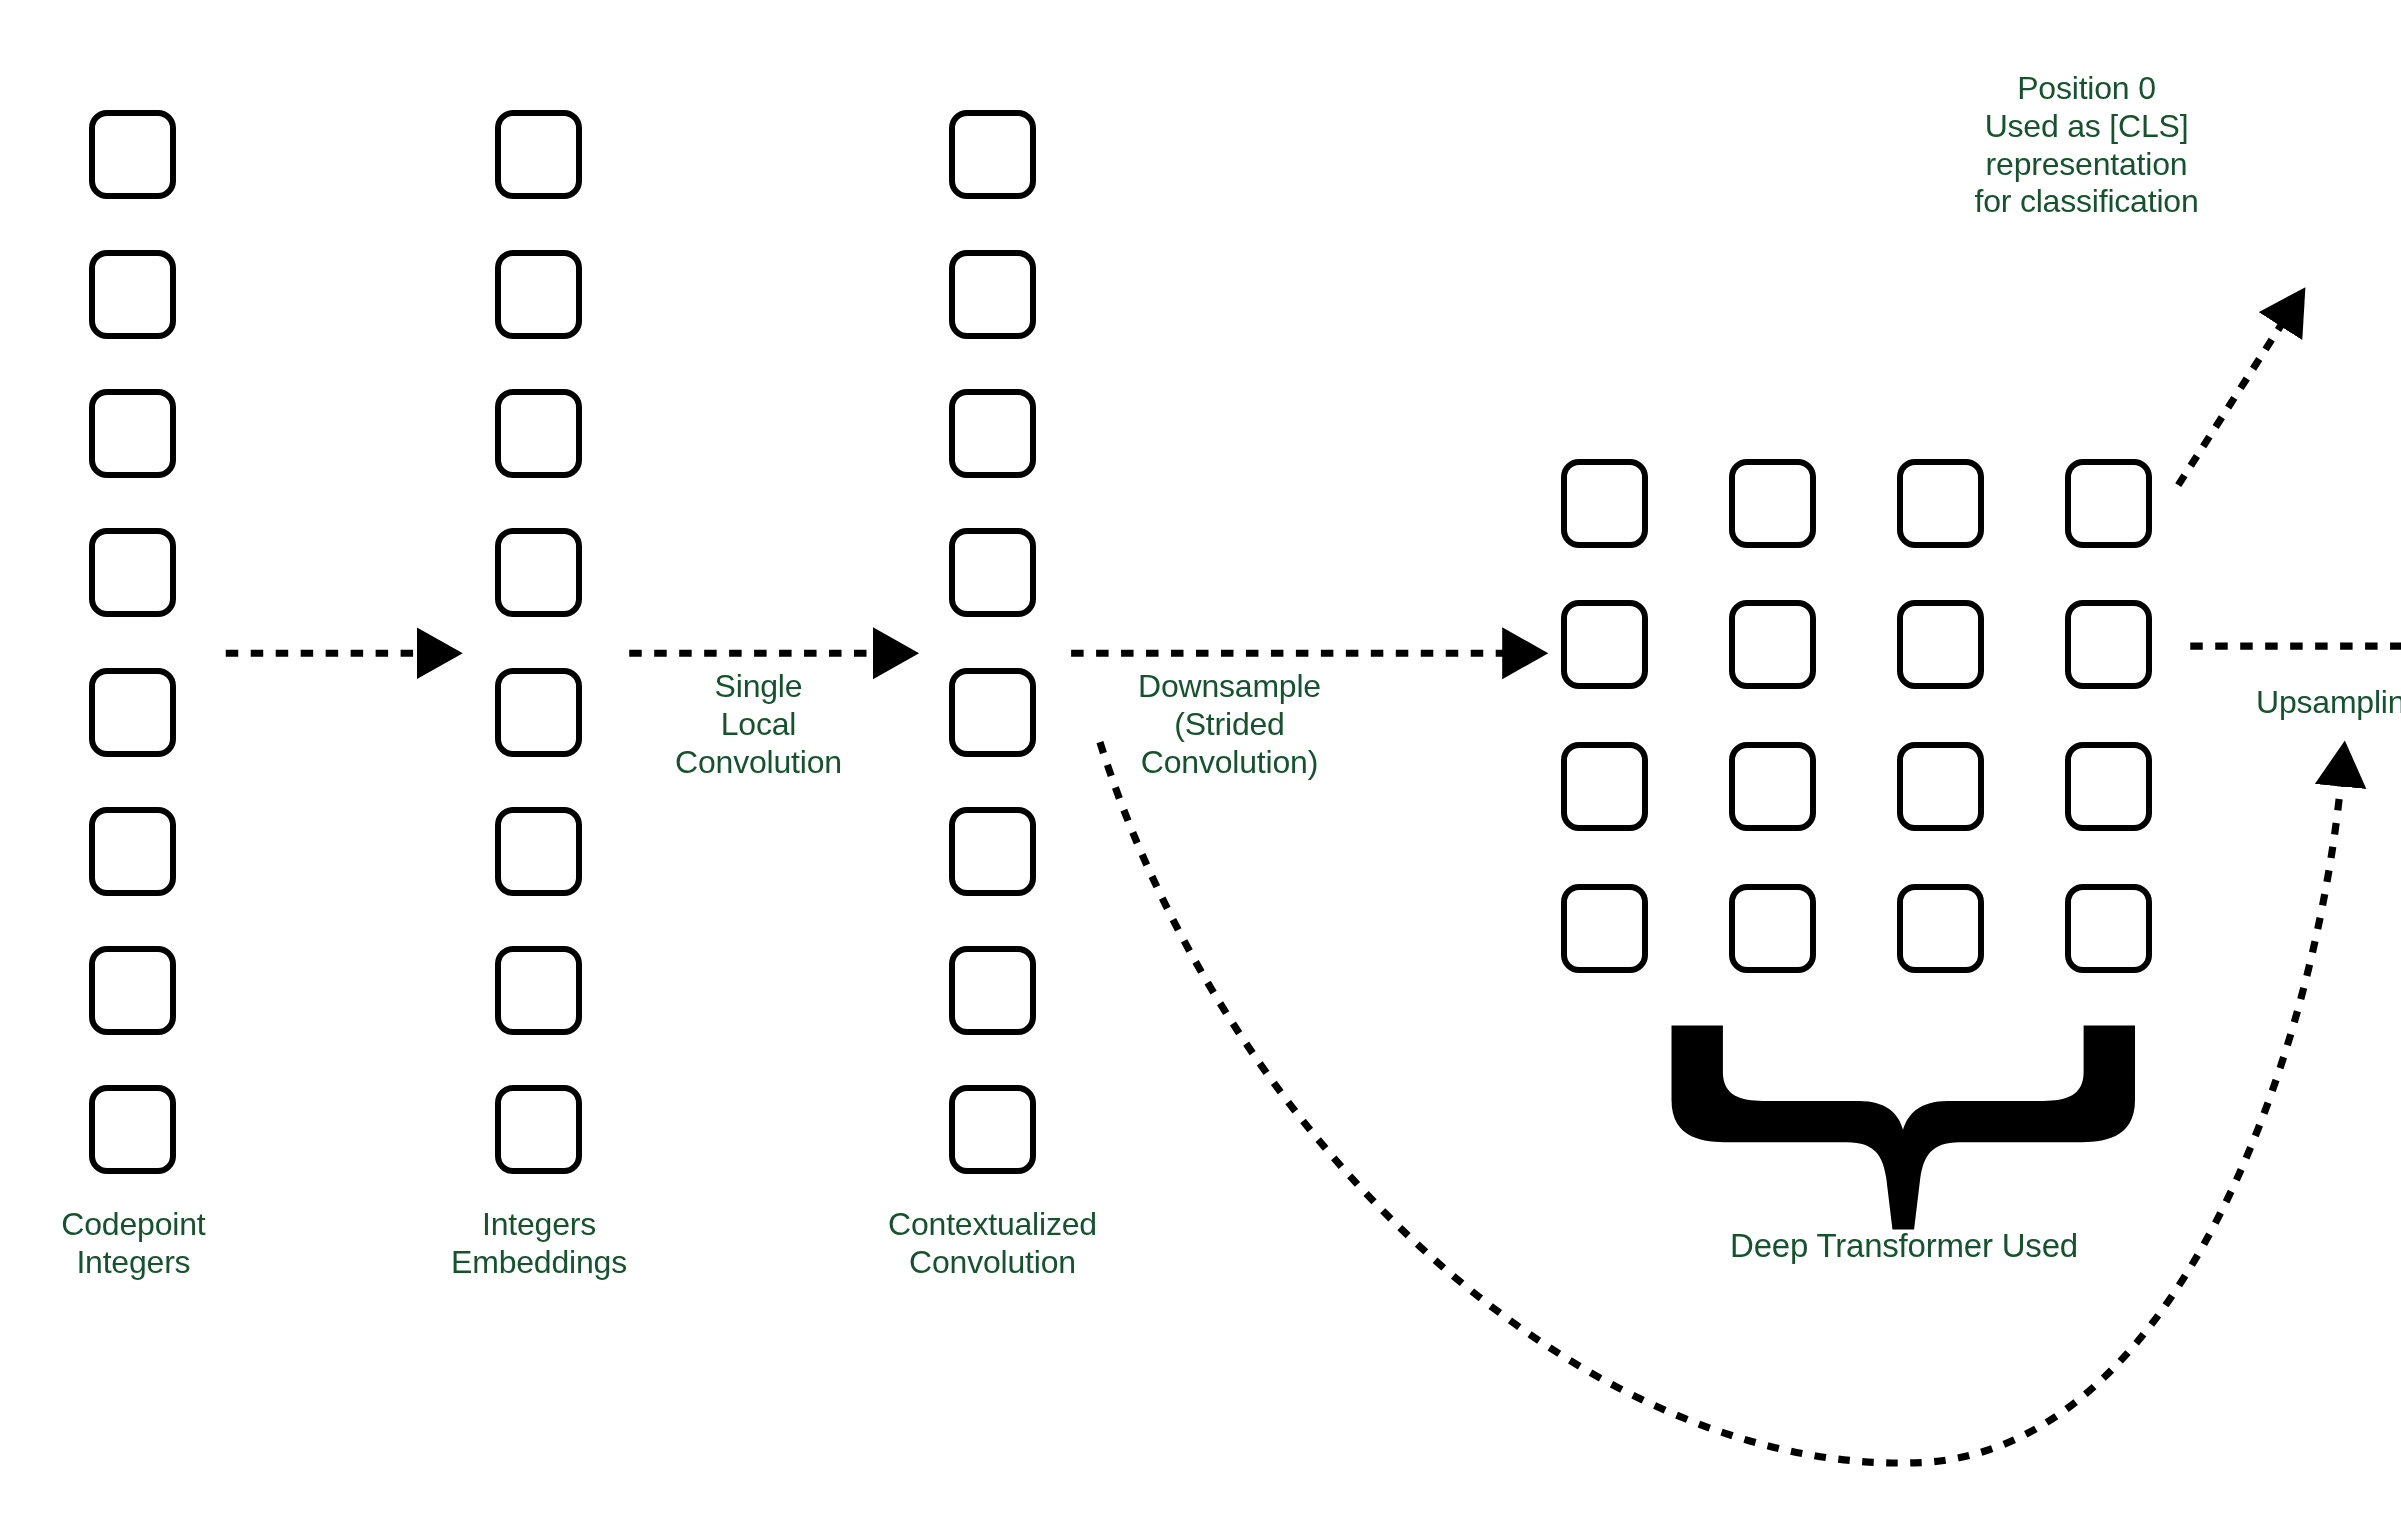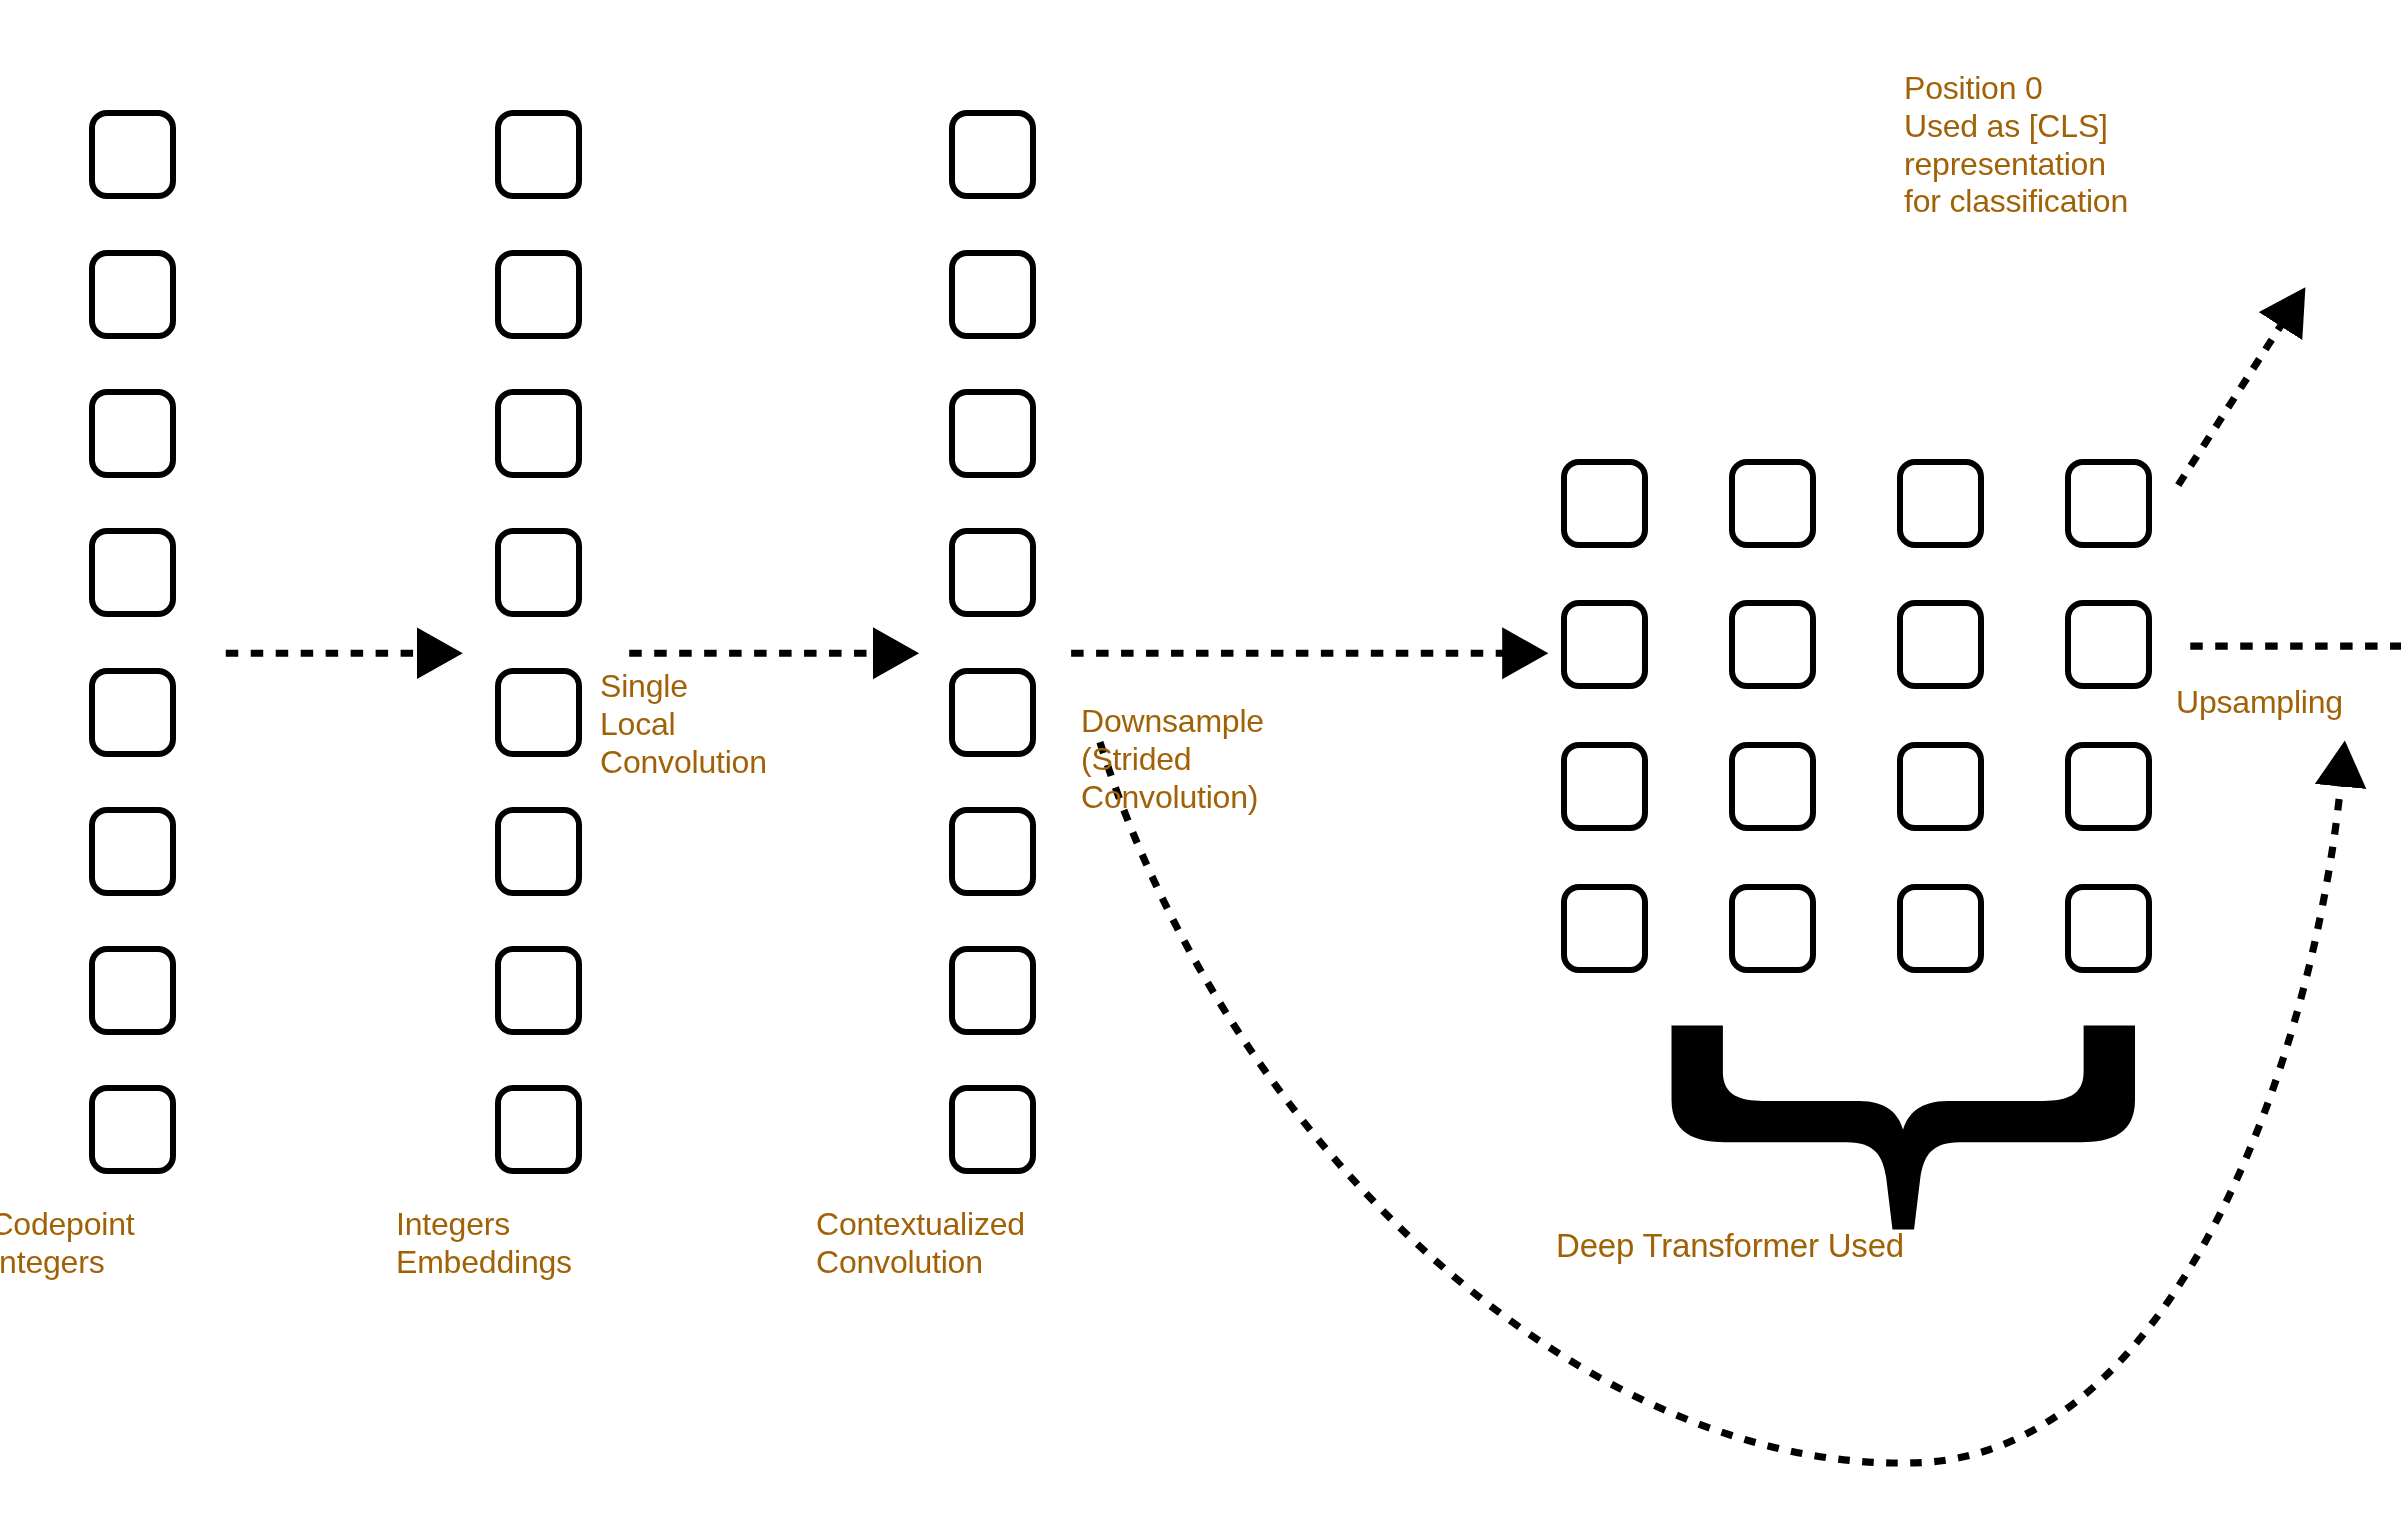--- a/index.html
+++ b/index.html
@@ -24,21 +24,22 @@
   }
   .cell {
     position: absolute;
     box-sizing: border-box;
     border: 6.7px solid #000000;
     border-radius: 18px;
     background: #ffffff;
   }
   .col-label, .arrow-label, .note, .stack-label {
     position: absolute;
-    color: #a16207;
+    color: #14532d;
+    text-align: center;
     line-height: 1.18;
     white-space: pre-line;
     letter-spacing: -0.2px;
   }
   .col-label {
     font-size: 32px;
   }
   .arrow-label {
     font-size: 32px;
   }
@@ -153,21 +154,21 @@
   <div class="cell" style="left:1561px; top:884px; width:87px; height:89px;"></div>
   <div class="cell" style="left:1729px; top:884px; width:87px; height:89px;"></div>
   <div class="cell" style="left:1897px; top:884px; width:87px; height:89px;"></div>
   <div class="cell" style="left:2065px; top:884px; width:87px; height:89px;"></div>
 
 
   <div class="arrow-label" style="left:600px; top:668px; width:317px;">Single
 Local
 Convolution</div>
 
-  <div class="arrow-label" style="left:1081px; top:668px; width:423px;margin-top:35px;">Downsample
+  <div class="arrow-label" style="left:1018px; top:668px; width:423px;">Downsample
 (Strided
 Convolution)</div>
 
   <div class="arrow-label" style="left:2176px; top:684px; width:327px;">Upsampling</div>
 
   <div class="note" style="left:1904px; top:70px; width:365px;">Position 0
 Used as [CLS]
 representation
 for classification</div>
 

